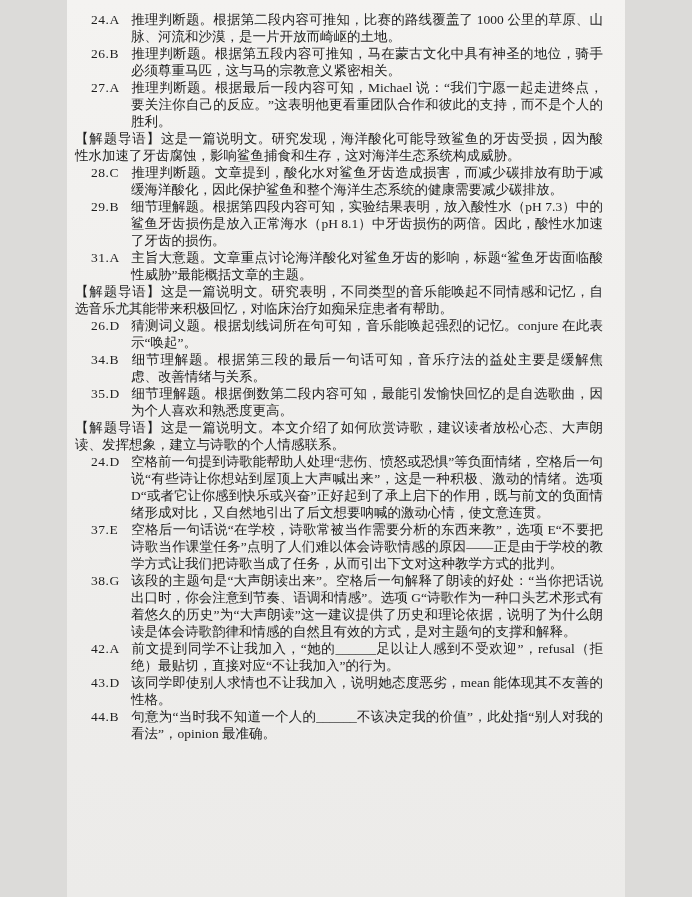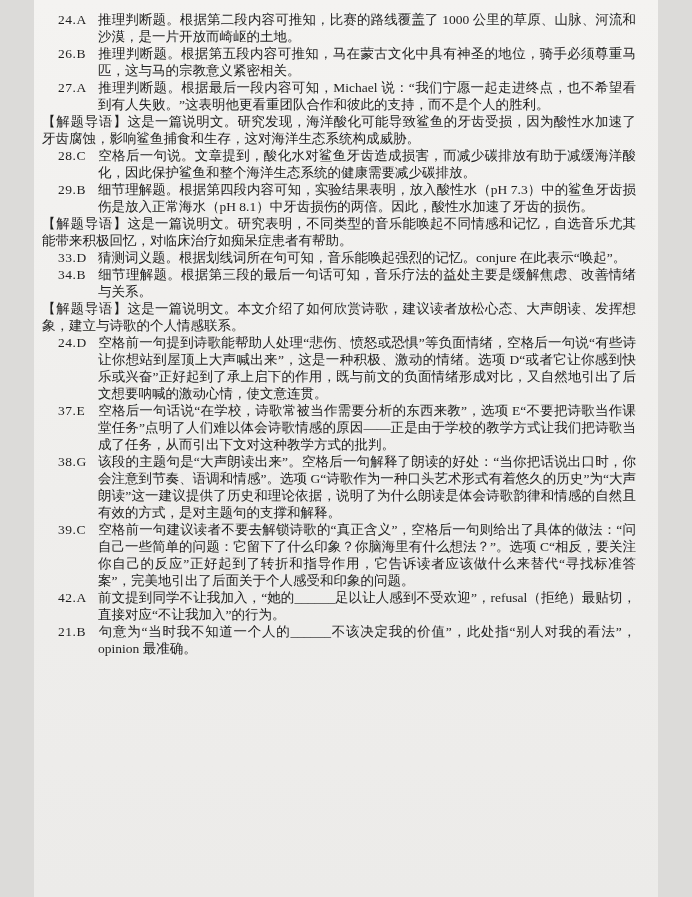--- a/index.html
+++ b/index.html
@@ -1,18 +1,18 @@
 <!DOCTYPE html>
 <html lang="zh"><head>
 <meta charset="utf-8">
 <style>
   html,body { margin:0; padding:0; background:#dcdbd9; }
   .page {
     position:relative;
-    width:624px; height:897px;
+    width:558px; height:897px;
     box-sizing:border-box;
     margin:0 auto;
     background:#f1f0ee;
     background-image:linear-gradient(180deg,#f4f3f1 0%, #efeeec 55%, #ecebe9 100%);
     color:#1d1d1d;
     font-family:"Liberation Serif","DejaVu Serif",serif;
     font-size:13.5px;
     line-height:17px;
     padding:11px 22px 0 24px;
     overflow:hidden;
@@ -40,50 +40,52 @@
 </head>
 <body>
 
 <div class="page">
   <div class="doc" id="doc">
   <p class="item answer"><span class="num">24.A</span><span class="txt">推理判断题。根据第二段内容可推知，比赛的路线覆盖了 1000 公里的草原、山脉、河流和沙漠，是一片开放而崎岖的土地。</span></p>
 
 
   <p class="item answer"><span class="num">26.B</span><span class="txt">推理判断题。根据第五段内容可推知，马在蒙古文化中具有神圣的地位，骑手必须尊重马匹，这与马的宗教意义紧密相关。</span></p>
 
-  <p class="item answer"><span class="num">27.A</span><span class="txt">推理判断题。根据最后一段内容可知，Michael 说：“我们宁愿一起走进终点，也不希望看到有人失败。”这表明他更看重团队合作和彼此的支持，而不是个人的胜利。</span></p>
+  <p class="item answer"><span class="num">27.A</span><span class="txt">推理判断题。根据最后一段内容可知，Michael 说：“我们宁愿一起走进终点，要关注你自己的反应。”这表明他更看重团队合作和彼此的支持，而不是个人的胜利。</span></p>
 
   <p class="item guide"><span class="label">【解题导语】</span><span class="txt">这是一篇说明文。研究发现，海洋酸化可能导致鲨鱼的牙齿受损，因为酸性水加速了牙齿腐蚀，影响鲨鱼捕食和生存，这对海洋生态系统构成威胁。</span></p>
 
-  <p class="item answer"><span class="num">28.C</span><span class="txt">空格后一句说。文章提到，酸化水对鲨鱼牙齿造成损害，而减少碳排放有助于减缓海洋酸化，因此保护鲨鱼和整个海洋生态系统的健康需要减少碳排放。</span></p>
+  <p class="item answer"><span class="num">28.C</span><span class="txt">推理判断题。文章提到，酸化水对鲨鱼牙齿造成损害，而减少碳排放有助于减缓海洋酸化，因此保护鲨鱼和整个海洋生态系统的健康需要减少碳排放。</span></p>
 
   <p class="item answer"><span class="num">29.B</span><span class="txt">细节理解题。根据第四段内容可知，实验结果表明，放入酸性水（pH 7.3）中的鲨鱼牙齿损伤是放入正常海水（pH 8.1）中牙齿损伤的两倍。因此，酸性水加速了牙齿的损伤。</span></p>
 
 
+  <p class="item answer"><span class="num">31.A</span><span class="txt">主旨大意题。文章重点讨论海洋酸化对鲨鱼牙齿的影响，标题“鲨鱼牙齿面临酸性威胁”最能概括文章的主题。</span></p>
 
   <p class="item guide"><span class="label">【解题导语】</span><span class="txt">这是一篇说明文。研究表明，不同类型的音乐能唤起不同情感和记忆，自选音乐尤其能带来积极回忆，对临床治疗如痴呆症患者有帮助。</span></p>
 
 
-  <p class="item answer"><span class="num">33.D</span><span class="txt">猜测词义题。根据划线词所在句可知，音乐能唤起强烈的记忆。conjure 在此表示“唤起”。</span></p>
+  <p class="item answer"><span class="num">26.D</span><span class="txt">猜测词义题。根据划线词所在句可知，音乐能唤起强烈的记忆。conjure 在此表示“唤起”。</span></p>
 
   <p class="item answer"><span class="num">34.B</span><span class="txt">细节理解题。根据第三段的最后一句话可知，音乐疗法的益处主要是缓解焦虑、改善情绪与关系。</span></p>
 
+  <p class="item answer"><span class="num">35.D</span><span class="txt">细节理解题。根据倒数第二段内容可知，最能引发愉快回忆的是自选歌曲，因为个人喜欢和熟悉度更高。</span></p>
 
   <p class="item guide"><span class="label">【解题导语】</span><span class="txt">这是一篇说明文。本文介绍了如何欣赏诗歌，建议读者放松心态、大声朗读、发挥想象，建立与诗歌的个人情感联系。</span></p>
 
   <p class="item answer"><span class="num">24.D</span><span class="txt">空格前一句提到诗歌能帮助人处理“悲伤、愤怒或恐惧”等负面情绪，空格后一句说“有些诗让你想站到屋顶上大声喊出来”，这是一种积极、激动的情绪。选项 D“或者它让你感到快乐或兴奋”正好起到了承上启下的作用，既与前文的负面情绪形成对比，又自然地引出了后文想要呐喊的激动心情，使文意连贯。</span></p>
 
   <p class="item answer"><span class="num">37.E</span><span class="txt">空格后一句话说“在学校，诗歌常被当作需要分析的东西来教”，选项 E“不要把诗歌当作课堂任务”点明了人们难以体会诗歌情感的原因——正是由于学校的教学方式让我们把诗歌当成了任务，从而引出下文对这种教学方式的批判。</span></p>
 
   <p class="item answer"><span class="num">38.G</span><span class="txt">该段的主题句是“大声朗读出来”。空格后一句解释了朗读的好处：“当你把话说出口时，你会注意到节奏、语调和情感”。选项 G“诗歌作为一种口头艺术形式有着悠久的历史”为“大声朗读”这一建议提供了历史和理论依据，说明了为什么朗读是体会诗歌韵律和情感的自然且有效的方式，是对主题句的支撑和解释。</span></p>
 
-  <p class="item answer"><span class="num">39.C</span><span class="txt">空格前一句建议读者不要去解锁诗歌的“真正含义”，空格后一句则给出了具体的做法：“问自己一些简单的问题：它留下了什么印象？你脑海里有什么想法？”。选项 C“相反，要关注你自己的反应”正好起到了转折和指导作用，它告诉读者应该做什么来替代“寻找标准答案”，完美地引出了后面关于个人感受和印象的问题。</span></p>
 
 
 
 
   <p class="item answer"><span class="num">42.A</span><span class="txt">前文提到同学不让我加入，“她的______足以让人感到不受欢迎”，refusal（拒绝）最贴切，直接对应“不让我加入”的行为。</span></p>
 
+  <p class="item answer"><span class="num">43.D</span><span class="txt">该同学即使别人求情也不让我加入，说明她态度恶劣，mean 能体现其不友善的性格。</span></p>
 
-  <p class="item answer"><span class="num">21.B</span><span class="txt">句意为“当时我不知道一个人的______不该决定我的价值”，此处指“别人对我的看法”，opinion 最准确。</span></p>
+  <p class="item answer"><span class="num">44.B</span><span class="txt">句意为“当时我不知道一个人的______不该决定我的价值”，此处指“别人对我的看法”，opinion 最准确。</span></p>
 
 </div>
 </div>
 
 </body></html>

